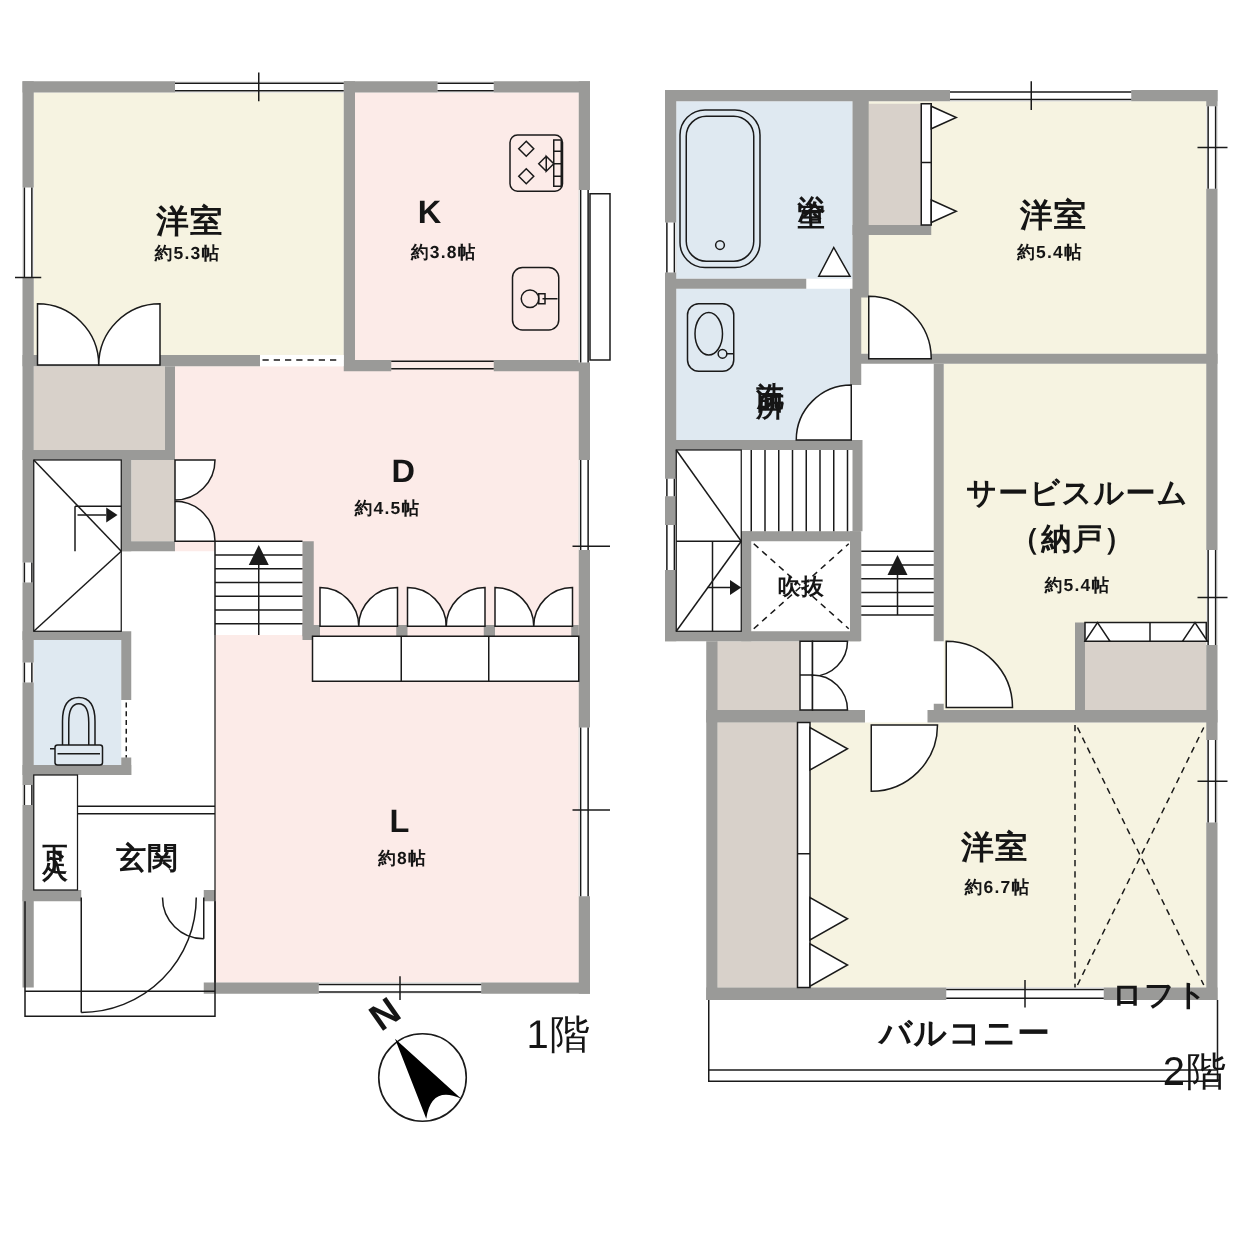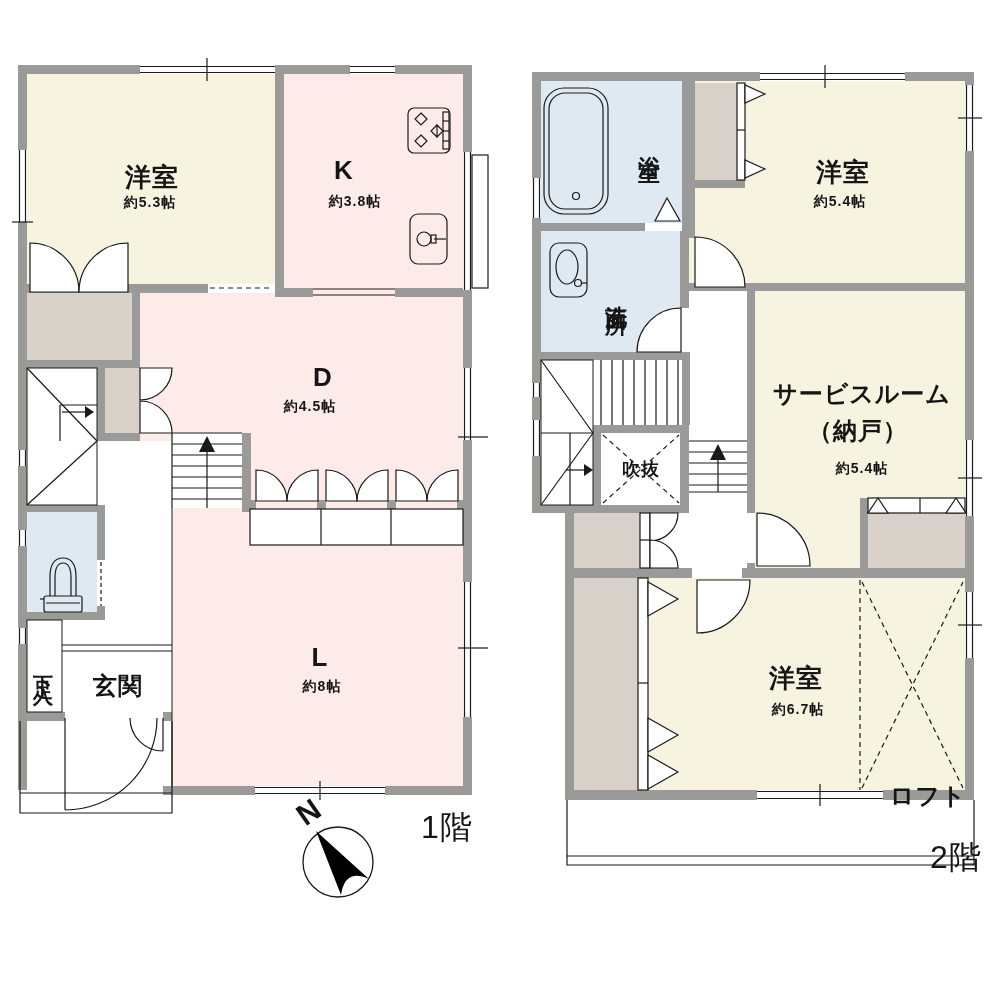--- a/index.html
+++ b/index.html
@@ -381,14 +381,15 @@
   <div class="lbl vert" style="left:616px;top:294px">洗面所</div>
   <div class="lbl" style="left:843px;top:172px">洋室</div>
   <div class="lbl sz" style="left:840px;top:202px">約5.4帖</div>
   <div class="lbl md" style="left:862px;top:394px">サービスルーム</div>
   <div class="lbl md" style="left:858px;top:431px">（納戸）</div>
   <div class="lbl sz" style="left:862px;top:469px">約5.4帖</div>
   <div class="lbl" style="left:641px;top:469px;font-size:18px">吹抜</div>
   <div class="lbl" style="left:796px;top:678px">洋室</div>
   <div class="lbl sz" style="left:798px;top:710px">約6.7帖</div>
   <div class="lbl md" style="left:928px;top:796px">ロフト</div>
+  <div class="lbl" style="left:772px;top:827px">バルコニー</div>
   <div class="lbl flab" style="left:956px;top:858px">2階</div>
 </div>
 
 </body></html>

